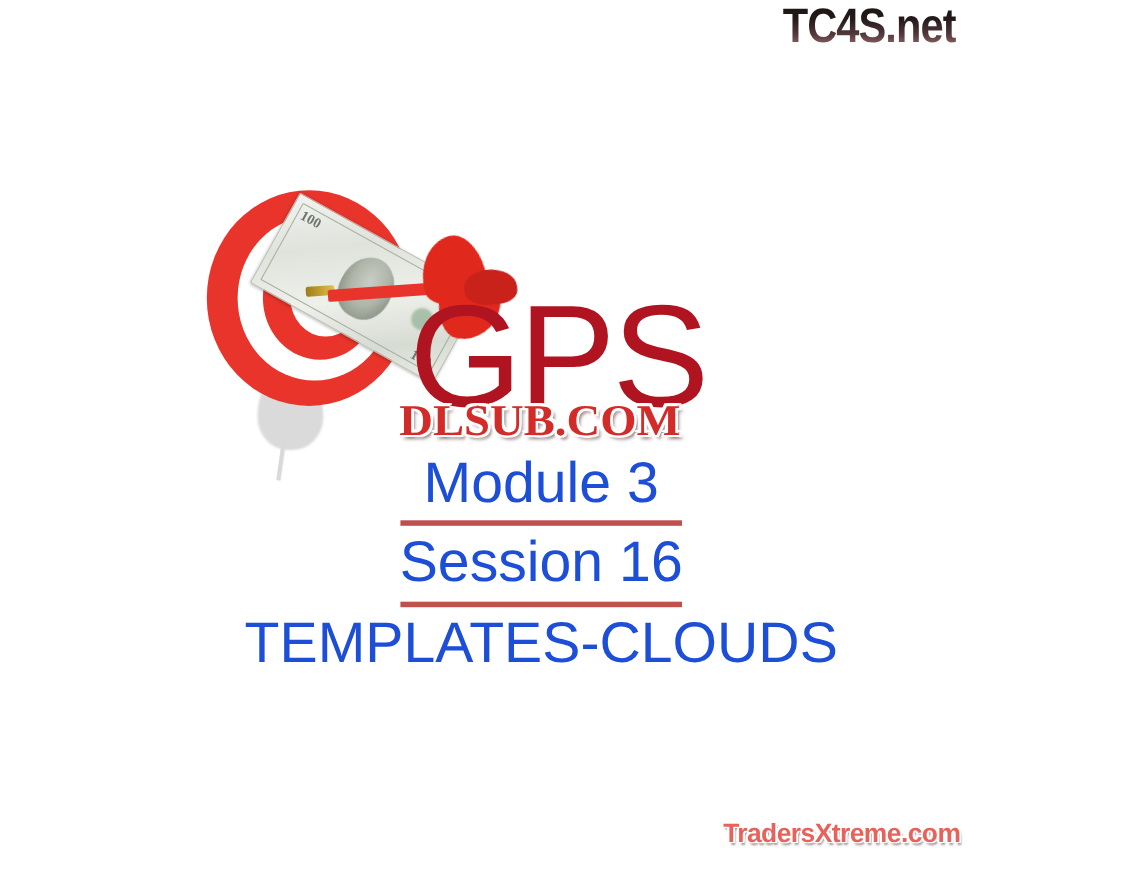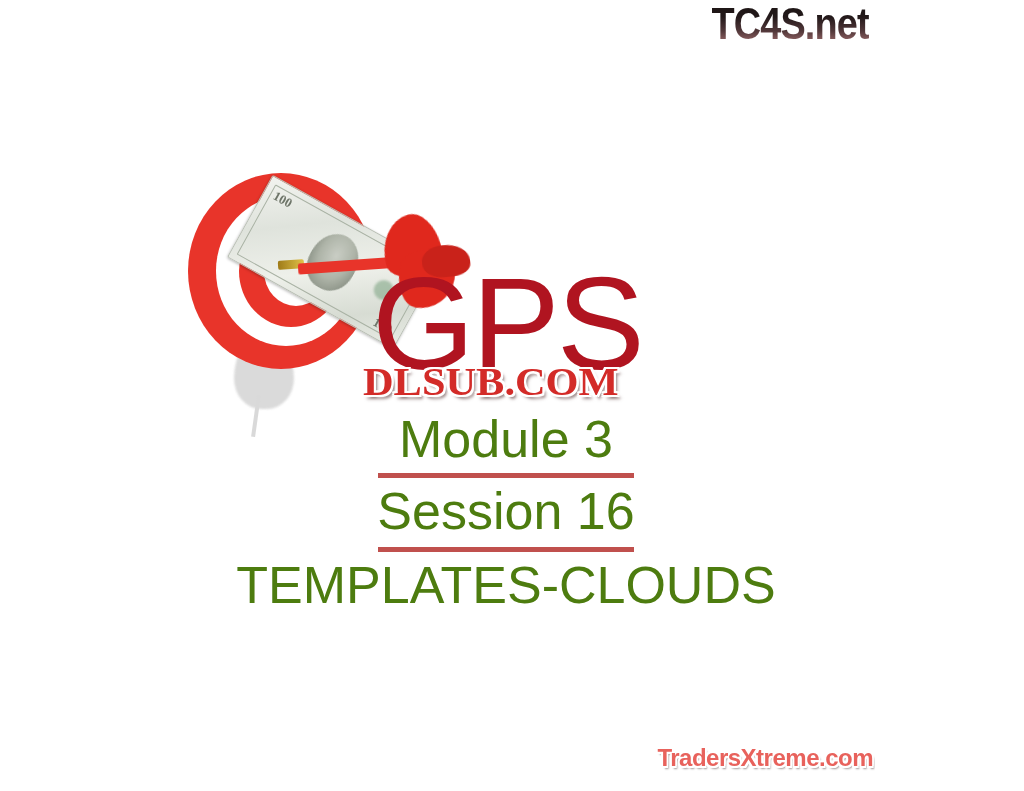--- a/index.html
+++ b/index.html
@@ -211,25 +211,25 @@
       -2px -2px 0 #ffffff,  2px -2px 0 #ffffff,
       -2px  2px 0 #ffffff,  2px  2px 0 #ffffff,
       -2px  0   0 #ffffff,  2px  0   0 #ffffff,
        0   -2px 0 #ffffff,  0    2px 0 #ffffff,
        3px  4px 3px rgba(60,20,20,.55);
   }
 
   
   #subtitle-block {
     position: absolute;
-    left: 196px;
+    left: 182px;
     top: 412px;
     width: 620px;
     text-align: center;
-    color: #4d7c0f;
+    color: #1d4ed8;
     font-family: "Liberation Sans", sans-serif;
     font-weight: normal;
     line-height: 1.04;
   }
   .sub-line {
     font-size: 52px;
     letter-spacing: 0px;
     white-space: nowrap;
   }
   .rule {

